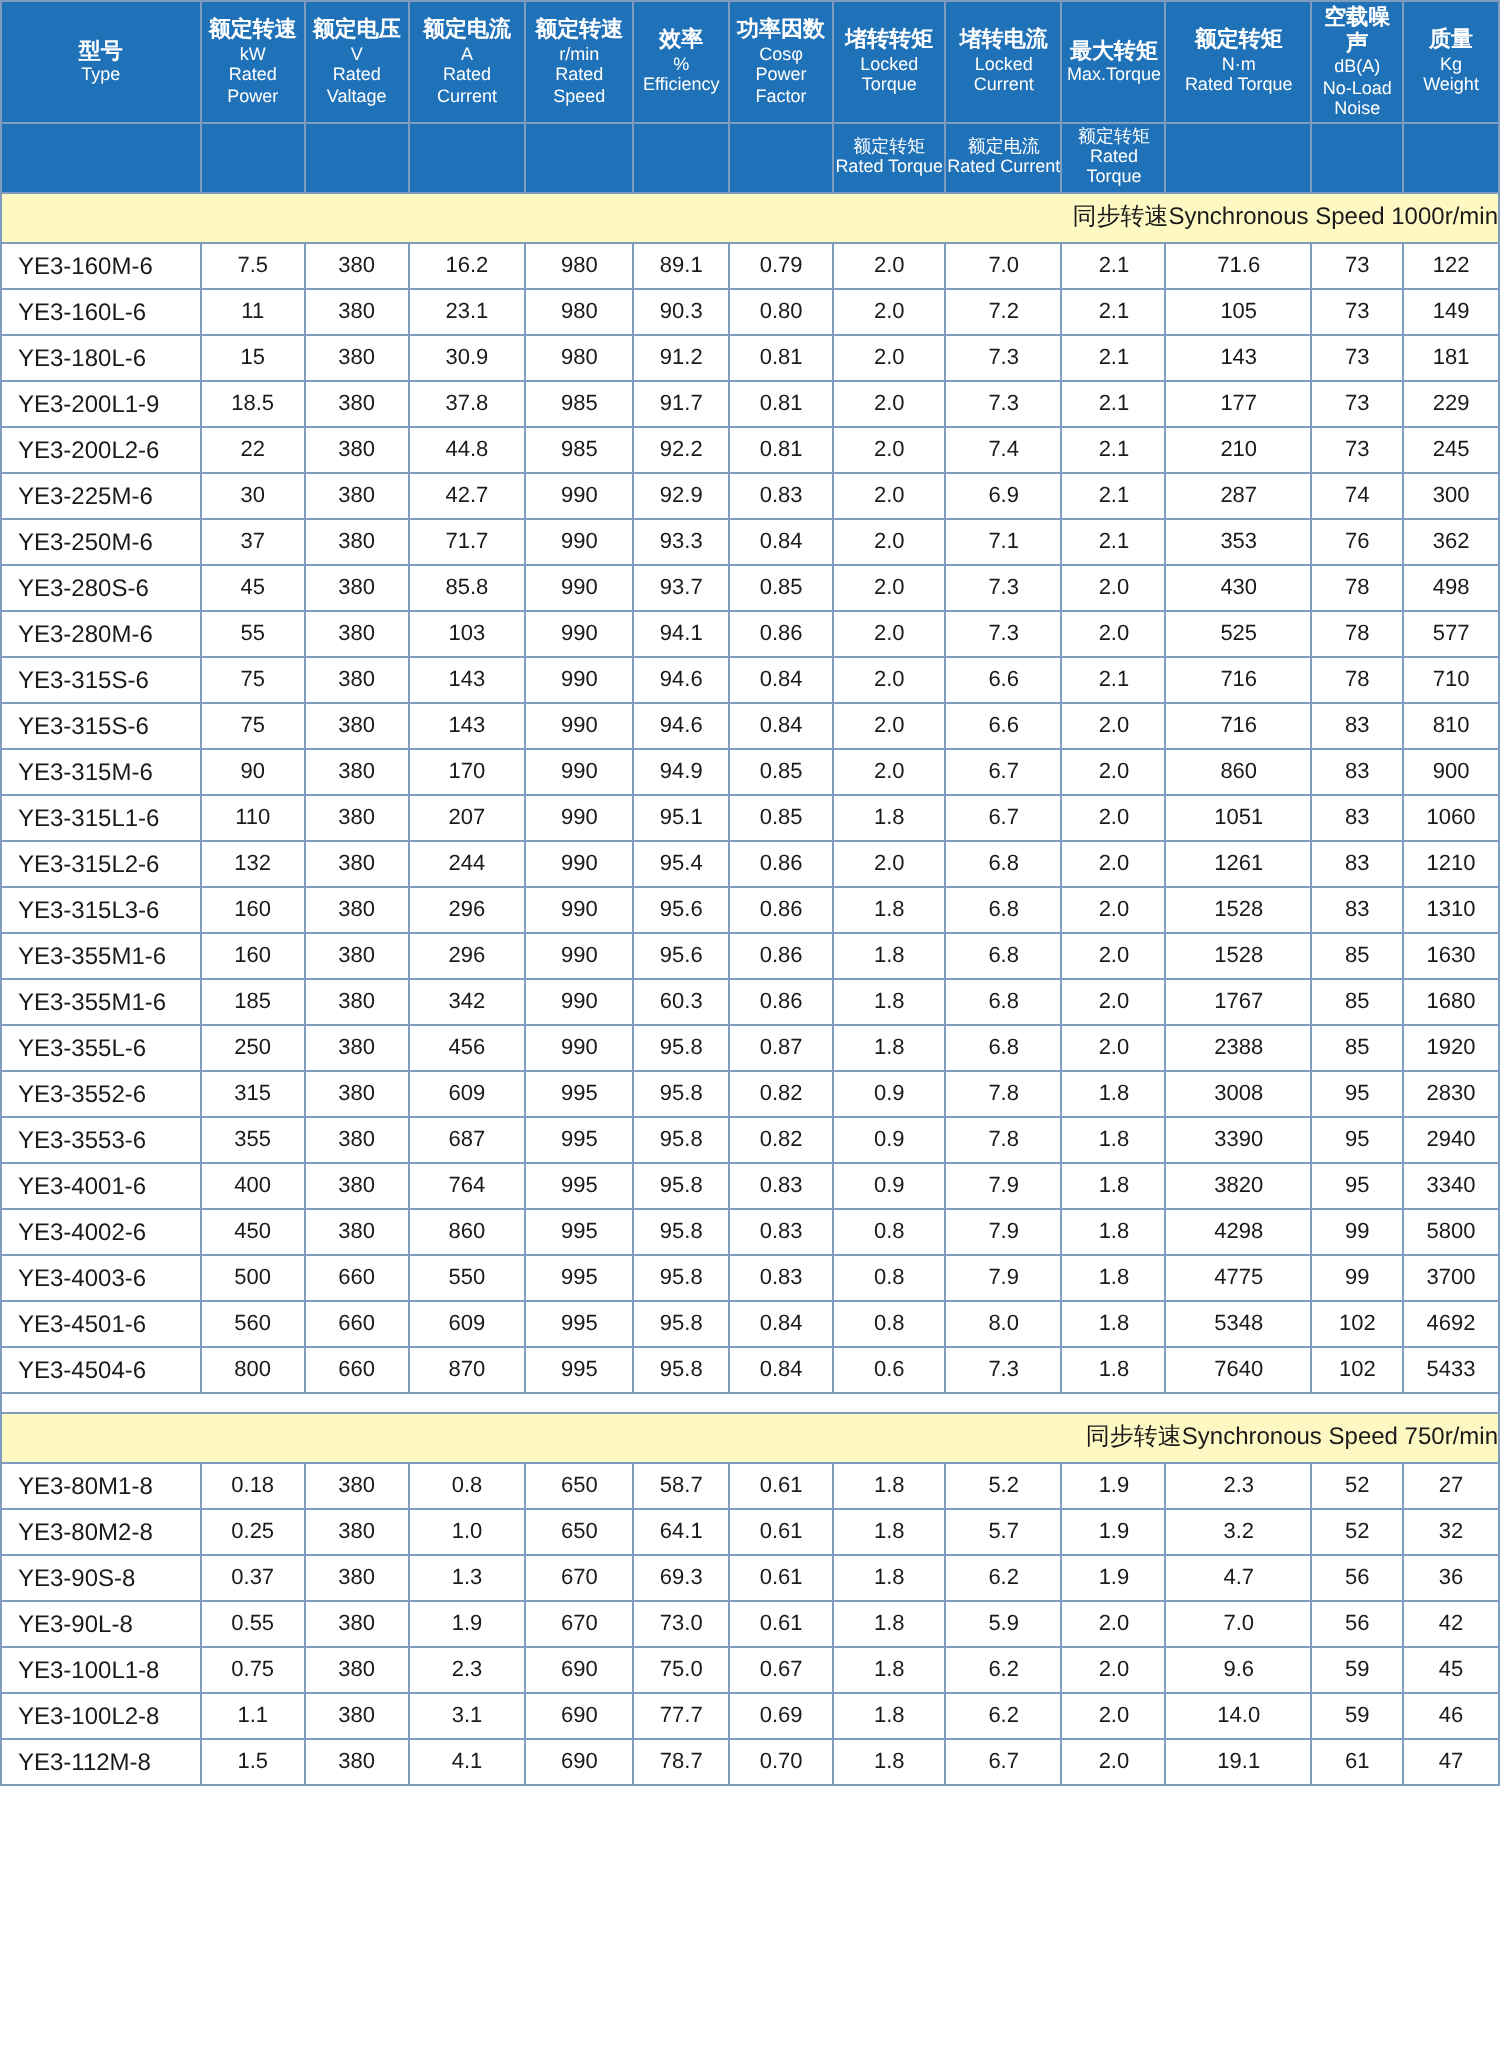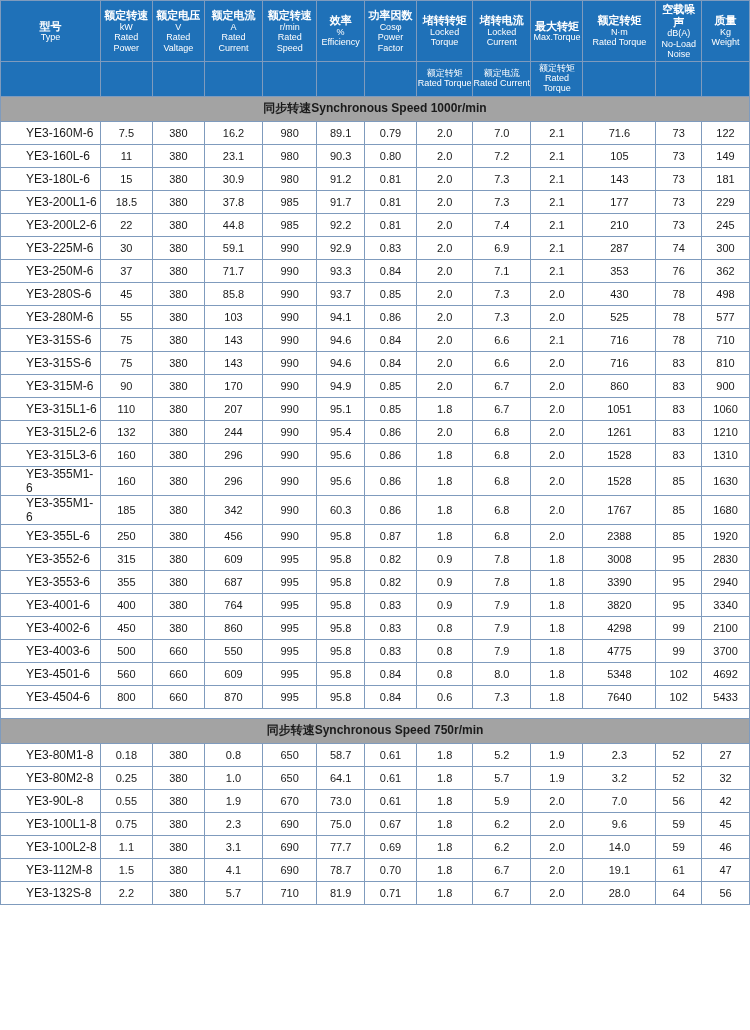--- a/index.html
+++ b/index.html
@@ -40,29 +40,28 @@
   .subhead{
     background:#1f71b8;color:#fff;font-size:9px;font-weight:normal;line-height:1.1;
     padding:2px 0;
   }
   tbody td{
     height:22px;
     background:#ffffff;
   }
   td.type{
     text-align:left;
-    padding-left:25px;
+    padding-left:8px;
     font-size:12px;
   }
   tr.section td{
-    background:#a3a3a3;
+    background:#fef9c3;
     font-size:12px;
     height:24px;
-    text-align:center;
-    font-weight:bold;
+    text-align:right;
   }
   tr.spacer td{
     height:9px;
     border-left:1px solid #7f9bbd;
     border-right:1px solid #7f9bbd;
     border-top:1px solid #7f9bbd;
     border-bottom:1px solid #7f9bbd;
     background:#fff;
   }
 </style>
@@ -219,21 +218,21 @@
           <td>91.2</td>
           <td>0.81</td>
           <td>2.0</td>
           <td>7.3</td>
           <td>2.1</td>
           <td>143</td>
           <td>73</td>
           <td>181</td>
         </tr>
         <tr>
-          <td class="type">YE3-200L1-6</td>
+          <td class="type">YE3-200L1-9</td>
           <td>18.5</td>
           <td>380</td>
           <td>37.8</td>
           <td>985</td>
           <td>91.7</td>
           <td>0.81</td>
           <td>2.0</td>
           <td>7.3</td>
           <td>2.1</td>
           <td>177</td>
@@ -252,21 +251,21 @@
           <td>7.4</td>
           <td>2.1</td>
           <td>210</td>
           <td>73</td>
           <td>245</td>
         </tr>
         <tr>
           <td class="type">YE3-225M-6</td>
           <td>30</td>
           <td>380</td>
-          <td>59.1</td>
+          <td>42.7</td>
           <td>990</td>
           <td>92.9</td>
           <td>0.83</td>
           <td>2.0</td>
           <td>6.9</td>
           <td>2.1</td>
           <td>287</td>
           <td>74</td>
           <td>300</td>
         </tr>
@@ -501,21 +500,21 @@
           <td>380</td>
           <td>860</td>
           <td>995</td>
           <td>95.8</td>
           <td>0.83</td>
           <td>0.8</td>
           <td>7.9</td>
           <td>1.8</td>
           <td>4298</td>
           <td>99</td>
-          <td>2100</td>
+          <td>5800</td>
         </tr>
         <tr>
           <td class="type">YE3-4003-6</td>
           <td>500</td>
           <td>660</td>
           <td>550</td>
           <td>995</td>
           <td>95.8</td>
           <td>0.83</td>
           <td>0.8</td>
@@ -585,20 +584,35 @@
           <td>64.1</td>
           <td>0.61</td>
           <td>1.8</td>
           <td>5.7</td>
           <td>1.9</td>
           <td>3.2</td>
           <td>52</td>
           <td>32</td>
         </tr>
         <tr>
+          <td class="type">YE3-90S-8</td>
+          <td>0.37</td>
+          <td>380</td>
+          <td>1.3</td>
+          <td>670</td>
+          <td>69.3</td>
+          <td>0.61</td>
+          <td>1.8</td>
+          <td>6.2</td>
+          <td>1.9</td>
+          <td>4.7</td>
+          <td>56</td>
+          <td>36</td>
+        </tr>
+        <tr>
           <td class="type">YE3-90L-8</td>
           <td>0.55</td>
           <td>380</td>
           <td>1.9</td>
           <td>670</td>
           <td>73.0</td>
           <td>0.61</td>
           <td>1.8</td>
           <td>5.9</td>
           <td>2.0</td>
@@ -643,32 +657,17 @@
           <td>4.1</td>
           <td>690</td>
           <td>78.7</td>
           <td>0.70</td>
           <td>1.8</td>
           <td>6.7</td>
           <td>2.0</td>
           <td>19.1</td>
           <td>61</td>
           <td>47</td>
-        </tr>
-        <tr>
-          <td class="type">YE3-132S-8</td>
-          <td>2.2</td>
-          <td>380</td>
-          <td>5.7</td>
-          <td>710</td>
-          <td>81.9</td>
-          <td>0.71</td>
-          <td>1.8</td>
-          <td>6.7</td>
-          <td>2.0</td>
-          <td>28.0</td>
-          <td>64</td>
-          <td>56</td>
         </tr>
       </tbody>
   </table>
 
 </div>
 
 </body></html>

